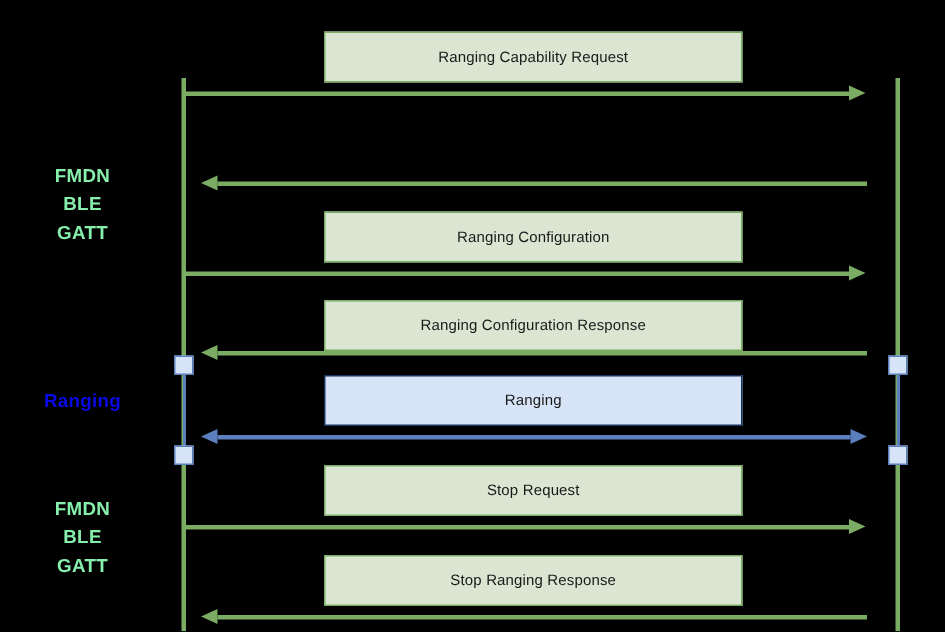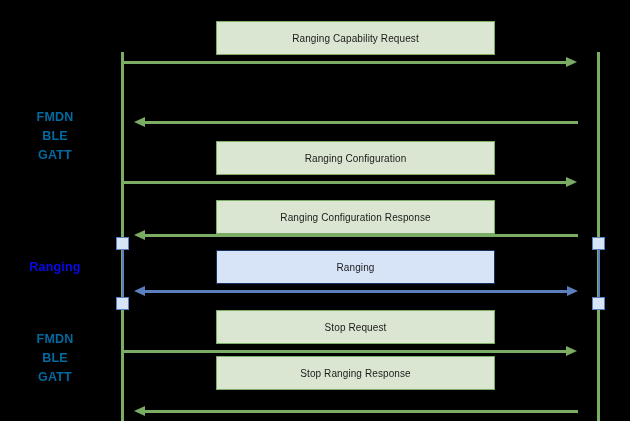--- a/index.html
+++ b/index.html
@@ -94,21 +94,21 @@
   
   .side-label {
     position: absolute;
     width: 110px;
     text-align: center;
     font-size: 12.5px;
     font-weight: bold;
     line-height: 19px;
     letter-spacing: 0.2px;
   }
-  .side-label.green { color: #0369a1; }
+  .side-label.green { color: #86efac; }
   .side-label.blue  { color: #0a0ae6; }
   .side-label div { display: block; }
 </style>
 </head>
 <body>
 
 <div id="canvas">
 
   <div class="lifeline left" style="top:52px; height:369px;"></div>
   <div class="lifeline right" style="top:52px; height:369px;"></div>
@@ -165,19 +165,19 @@
     <div class="shaft" style="left:11px; width:422px;"></div>
     <div class="head right" style="left:433px;"></div>
   </div>
 
   <div class="msg-box green" style="top:310px;">Stop Request</div>
   <div class="arrow green" style="left:123px; top:346px; width:454px;">
     <div class="shaft" style="left:0px; width:443px;"></div>
     <div class="head right" style="left:443px;"></div>
   </div>
 
-  <div class="msg-box green" style="top:356px;">Stop Ranging Response</div>
+  <div class="msg-box green" style="top:370px;">Stop Ranging Response</div>
   <div class="arrow green" style="left:134px; top:406px; width:444px;">
     <div class="head left" style="left:0px;"></div>
     <div class="shaft" style="left:11px; width:433px;"></div>
   </div>
 
 </div>
 
 </body></html>

